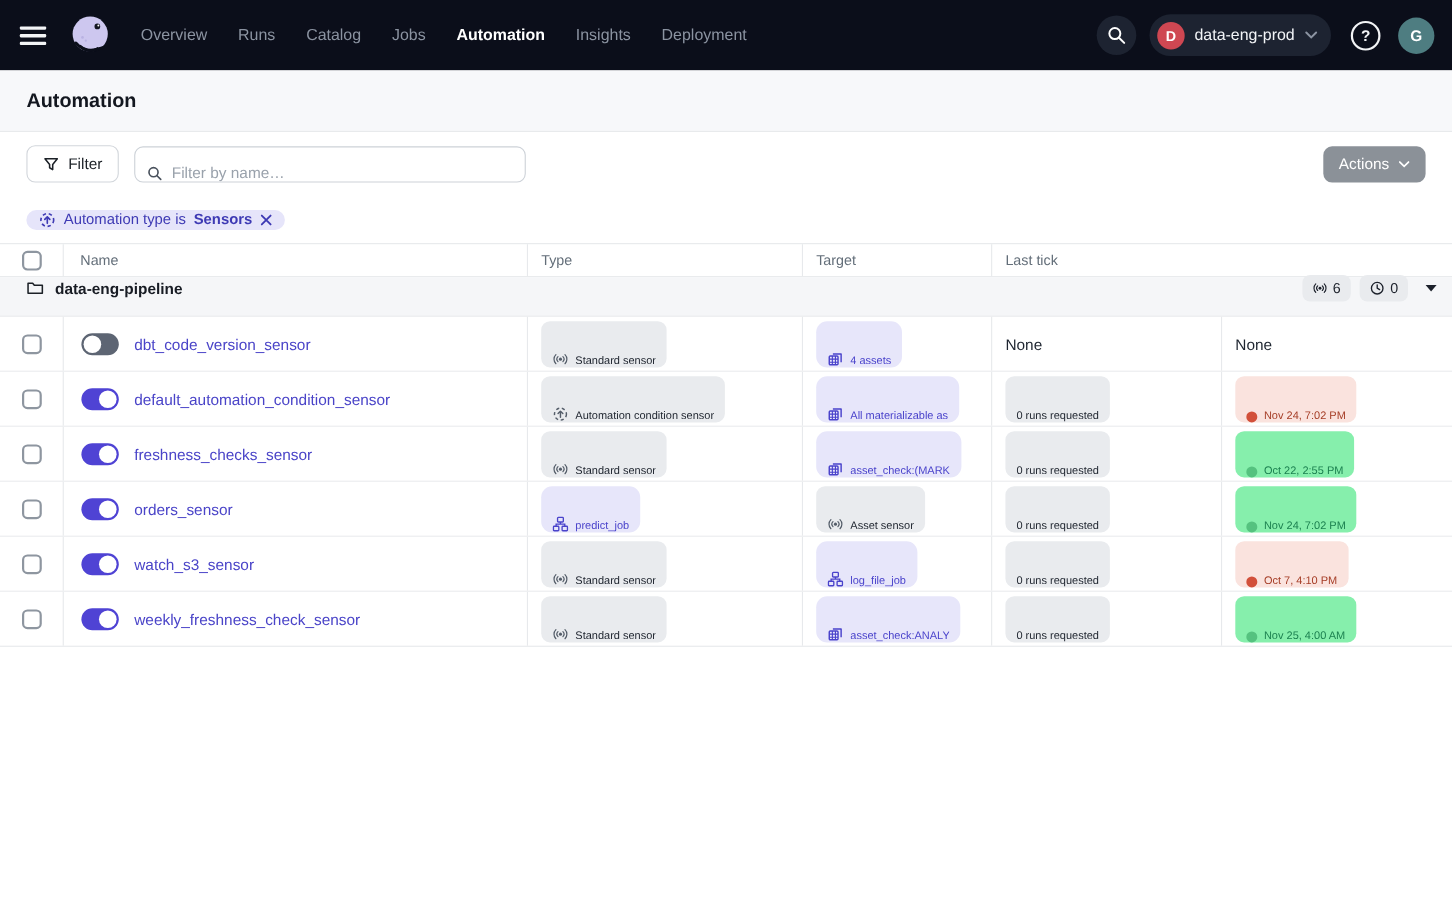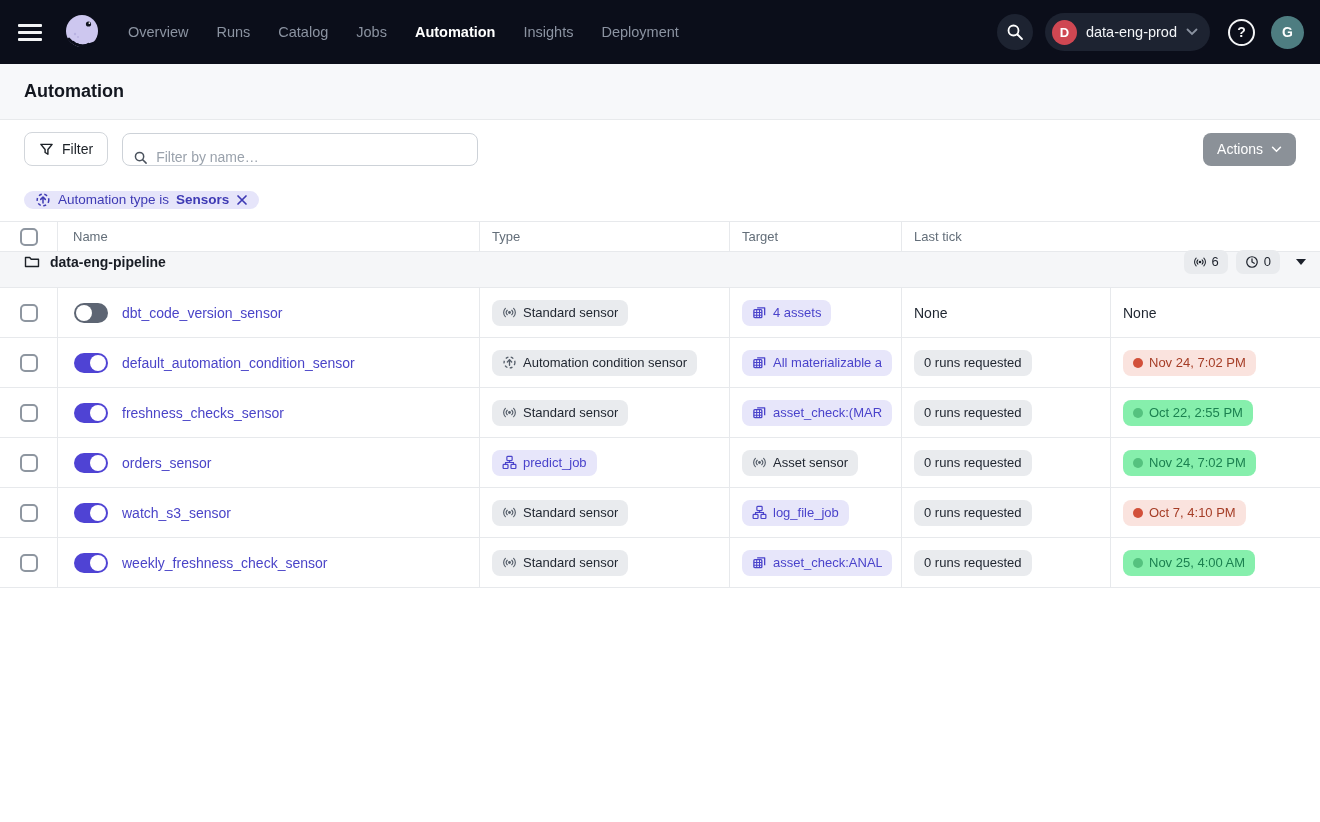--- a/index.html
+++ b/index.html
@@ -55,23 +55,23 @@
   .caret { width:0; height:0; border-left:5px solid transparent; border-right:5px solid transparent; border-top:6px solid #1c212b; margin-left:8px; cursor:pointer; }
 
   .trow { height:50px; border-bottom:1px solid #e7e9ec; background:#fff; }
   .checkbox { width:18px; height:18px; border:2px solid #8e96a0; border-radius:5px; background:#fff; cursor:pointer; }
   .toggle { width:34px; height:20px; border-radius:10px; position:relative; cursor:pointer; flex:0 0 auto; margin-right:14px; margin-left:4px; }
   .toggle .knob { width:16px; height:16px; border-radius:50%; background:#fff; position:absolute; top:2px; }
   .toggle.on { background:#4f43d4; } .toggle.on .knob { right:2px; }
   .toggle.off { background:#5d6573; } .toggle.off .knob { left:2px; }
   .row-name { font-size:14px; color:#4a44c8; cursor:pointer; white-space:nowrap; }
 
-  .pill { display:inline-flex; align-items:center; gap:6px; height:26px; padding:0 10px; border-radius:8px; font-size:13px; white-space:nowrap; flex:0 0 auto; }
+  .pill { display:inline-flex; align-items:flex-end; gap:6px; height:42px; padding:0 10px; border-radius:8px; font-size:10px; white-space:nowrap; flex:0 0 auto; }
   .pill.gray { background:#e9ebee; color:#222832; }
-  .pill.lav  { background:#e7e6fa; color:#4a43cb; cursor:pointer; }
+  .pill.lav  { background:#e7e6fa; color:#4a43cb; cursor:pointer;border-radius:10px; }
   .pill.red  { background:#fae3de; color:#a53d26; cursor:pointer; }
   .pill.green{ background:#86efac; color:#1c8150; cursor:pointer; }
   .pill.clip { max-width:150px; overflow:hidden; }
   .pill .txt { overflow:hidden; }
   .dot { width:10px; height:10px; border-radius:50%; flex:0 0 auto; }
   .dot.red { background:#d2503a; } .dot.green { background:#55c27f; }
   .plain { font-size:14px; color:#1e2530; }
   .badge-ic { flex:0 0 auto; display:flex; }
 </style>
 </head>

